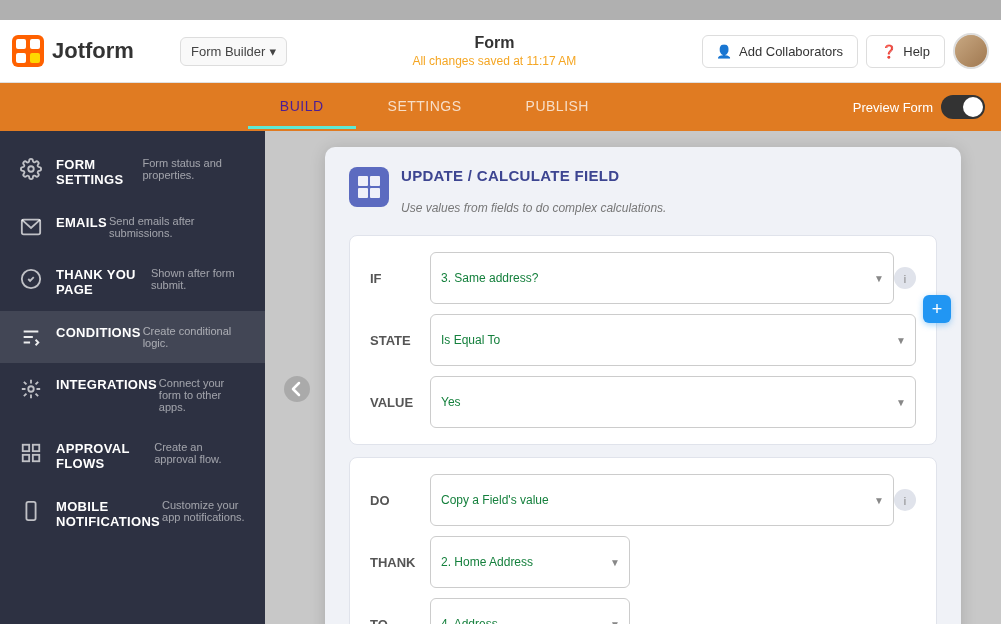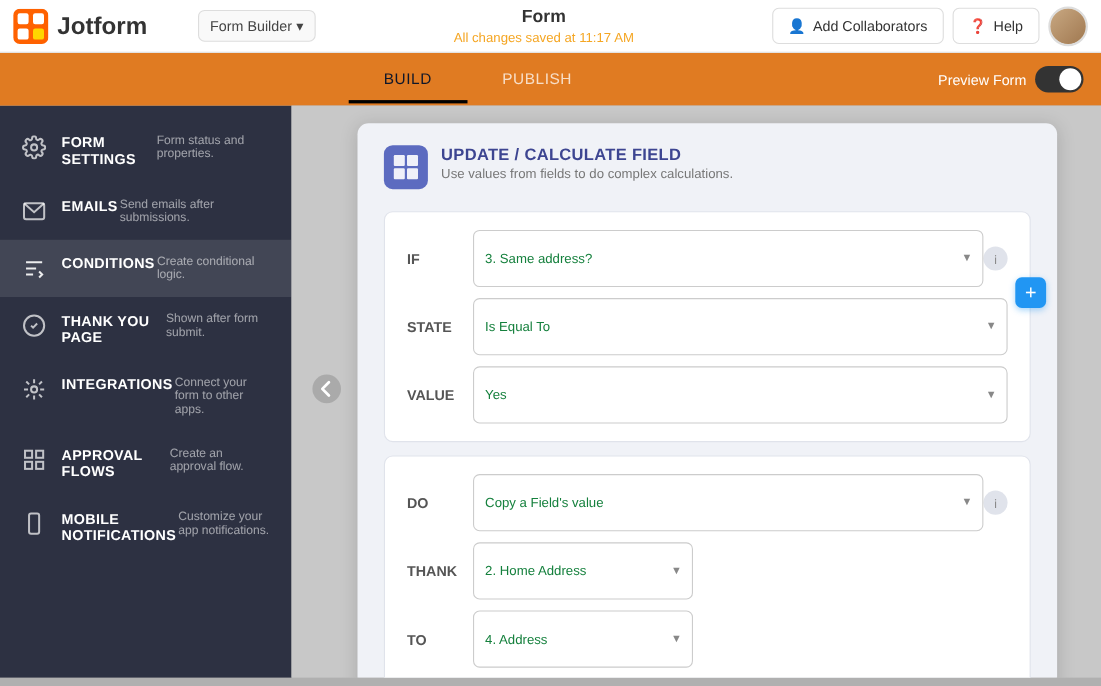--- a/index.html
+++ b/index.html
@@ -1,21 +1,21 @@
 <!DOCTYPE html>
 <html><head>
   <meta charset="utf-8">
   <style>
     * { box-sizing: border-box; margin: 0; padding: 0; }
     body { font-family: -apple-system, BlinkMacSystemFont, 'Segoe UI', sans-serif; width: 1001px; height: 624px; overflow: hidden; background: #b0b0b0; }
 
     
     .header {
-      display: flex; align-items: center; background: #fff; height: 48px;
-      padding: 0 12px; border-bottom: 1px solid #e0e0e0; position: relative; z-index: 10;
+      display: flex; align-items: center; background: #fff; height: 63px;
+      padding: 0 12px; border-bottom: 1px solid #e0e0e0; position: relative; z-index: 10; margin-top: 20px;
     }
     .logo-area { display: flex; align-items: center; gap: 8px; min-width: 160px; }
     .logo-icon { width: 32px; height: 32px; }
     .logo-text { font-size: 22px; font-weight: 700; color: #333; }
     .form-builder-btn {
       display: flex; align-items: center; gap: 4px; padding: 6px 10px;
       border: 1px solid #ddd; border-radius: 6px; background: #f9f9f9;
       font-size: 13px; color: #444; cursor: pointer; margin-left: 8px;
     }
     .header-center { flex: 1; text-align: center; }
@@ -38,21 +38,21 @@
     
     .tabbar {
       display: flex; align-items: center; background: #e07b22; height: 48px;
       padding: 0 16px; position: relative;
     }
     .tab-items { display: flex; gap: 0; flex: 1; justify-content: center; }
     .tab {
       padding: 12px 32px; font-size: 14px; font-weight: 500; color: rgba(255,255,255,0.75);
       cursor: pointer; border-bottom: 3px solid transparent; letter-spacing: 0.5px;
     }
-    .tab.active { color: #0f172a; border-bottom: 3px solid #000000; }
+    .tab.active { color: #4c1d95; border-bottom: 3px solid #5eead4; }
     .preview-form-area { display: flex; align-items: center; gap: 8px; margin-left: auto; }
     .preview-label { font-size: 13px; color: #fff; font-weight: 500; }
     .toggle { width: 44px; height: 24px; background: #333; border-radius: 12px; position: relative; cursor: pointer; }
     .toggle-knob { width: 20px; height: 20px; background: #fff; border-radius: 50%; position: absolute; top: 2px; right: 2px; }
 
     
     .main { display: flex; height: calc(624px - 56px - 48px); }
 
     
     .sidebar { width: 265px; background: #2d3142; flex-shrink: 0; overflow-y: auto; padding: 12px 0; }
@@ -77,21 +77,21 @@
     }
 
     
     .modal-header { display: flex; align-items: flex-start; gap: 12px; margin-bottom: 20px; }
     .modal-icon-box {
       width: 40px; height: 40px; background: #5c6bc0; border-radius: 8px;
       display: flex; align-items: center; justify-content: center; flex-shrink: 0;
     }
     .modal-title-group {}
     .modal-title { font-size: 15px; font-weight: 700; color: #3d4591; letter-spacing: 0.3px; }
-    .modal-subtitle { font-size: 12px; color: #777; margin-top: 2px; }
+    .modal-subtitle { font-size: 12px; color: #777; margin-top: 17px; font-style: italic; }
 
     
     .section-box {
       background: #fff; border-radius: 8px; padding: 16px 20px; margin-bottom: 12px;
       border: 1px solid #e0e3eb;
     }
     .field-row { display: flex; align-items: center; margin-bottom: 10px; }
     .field-row:last-child { margin-bottom: 0; }
     .field-label { font-size: 13px; font-weight: 600; color: #555; min-width: 60px; }
     .field-select {
@@ -173,20 +173,21 @@
     </button>
     <div class="avatar">
       <div class="avatar-img"></div>
     </div>
   </div>
 </div>
 
 <div class="tabbar">
   <div class="tab-items">
     <div class="tab active">BUILD</div>
+    <div class="tab">SETTINGS</div>
     <div class="tab">PUBLISH</div>
   </div>
   <div class="preview-form-area">
     <span class="preview-label">Preview Form</span>
     <div class="toggle">
       <div class="toggle-knob"></div>
     </div>
   </div>
 </div>
 
@@ -209,41 +210,41 @@
       <svg class="sidebar-icon" viewBox="0 0 24 24" fill="none" stroke="rgba(255,255,255,0.7)" stroke-width="2">
         <rect x="2" y="4" width="20" height="16" rx="2"></rect>
         <polyline points="2,4 12,13 22,4"></polyline>
       </svg>
       <div class="sidebar-text-group">
         <span class="sidebar-title">EMAILS</span>
         <span class="sidebar-subtitle">Send emails after submissions.</span>
       </div>
     </div>
 
+    <div class="sidebar-item">
+      <svg class="sidebar-icon" viewBox="0 0 24 24" fill="none" stroke="rgba(255,255,255,0.7)" stroke-width="2">
+        <circle cx="12" cy="12" r="10"></circle>
+        <polyline points="9,12 11,14 15,10"></polyline>
+      </svg>
+      <div class="sidebar-text-group">
+        <span class="sidebar-title">THANK YOU PAGE</span>
+        <span class="sidebar-subtitle">Shown after form submit.</span>
+      </div>
+    </div>
+
     <div class="sidebar-item active" style="position:relative;">
       <svg class="sidebar-icon" viewBox="0 0 24 24" fill="none" stroke="rgba(255,255,255,0.9)" stroke-width="2">
         <path d="M4 6h16M4 12h10M4 18h7"></path>
         <polyline points="17 15 20 18 17 21"></polyline>
       </svg>
       <div class="sidebar-text-group">
         <span class="sidebar-title">CONDITIONS</span>
         <span class="sidebar-subtitle">Create conditional logic.</span>
       </div>
 
-    </div>
-
-    <div class="sidebar-item">
-      <svg class="sidebar-icon" viewBox="0 0 24 24" fill="none" stroke="rgba(255,255,255,0.7)" stroke-width="2">
-        <circle cx="12" cy="12" r="10"></circle>
-        <polyline points="9,12 11,14 15,10"></polyline>
-      </svg>
-      <div class="sidebar-text-group">
-        <span class="sidebar-title">THANK YOU PAGE</span>
-        <span class="sidebar-subtitle">Shown after form submit.</span>
-      </div>
     </div>
 
     <div class="sidebar-item">
       <svg class="sidebar-icon" viewBox="0 0 24 24" fill="none" stroke="rgba(255,255,255,0.7)" stroke-width="2">
         <circle cx="12" cy="12" r="3"></circle>
         <path d="M12 2v4M12 18v4M4.22 4.22l2.83 2.83M16.95 16.95l2.83 2.83M2 12h4M18 12h4M4.22 19.78l2.83-2.83M16.95 7.05l2.83-2.83"></path>
       </svg>
       <div class="sidebar-text-group">
         <span class="sidebar-title">INTEGRATIONS</span>
         <span class="sidebar-subtitle">Connect your form to other apps.</span>

